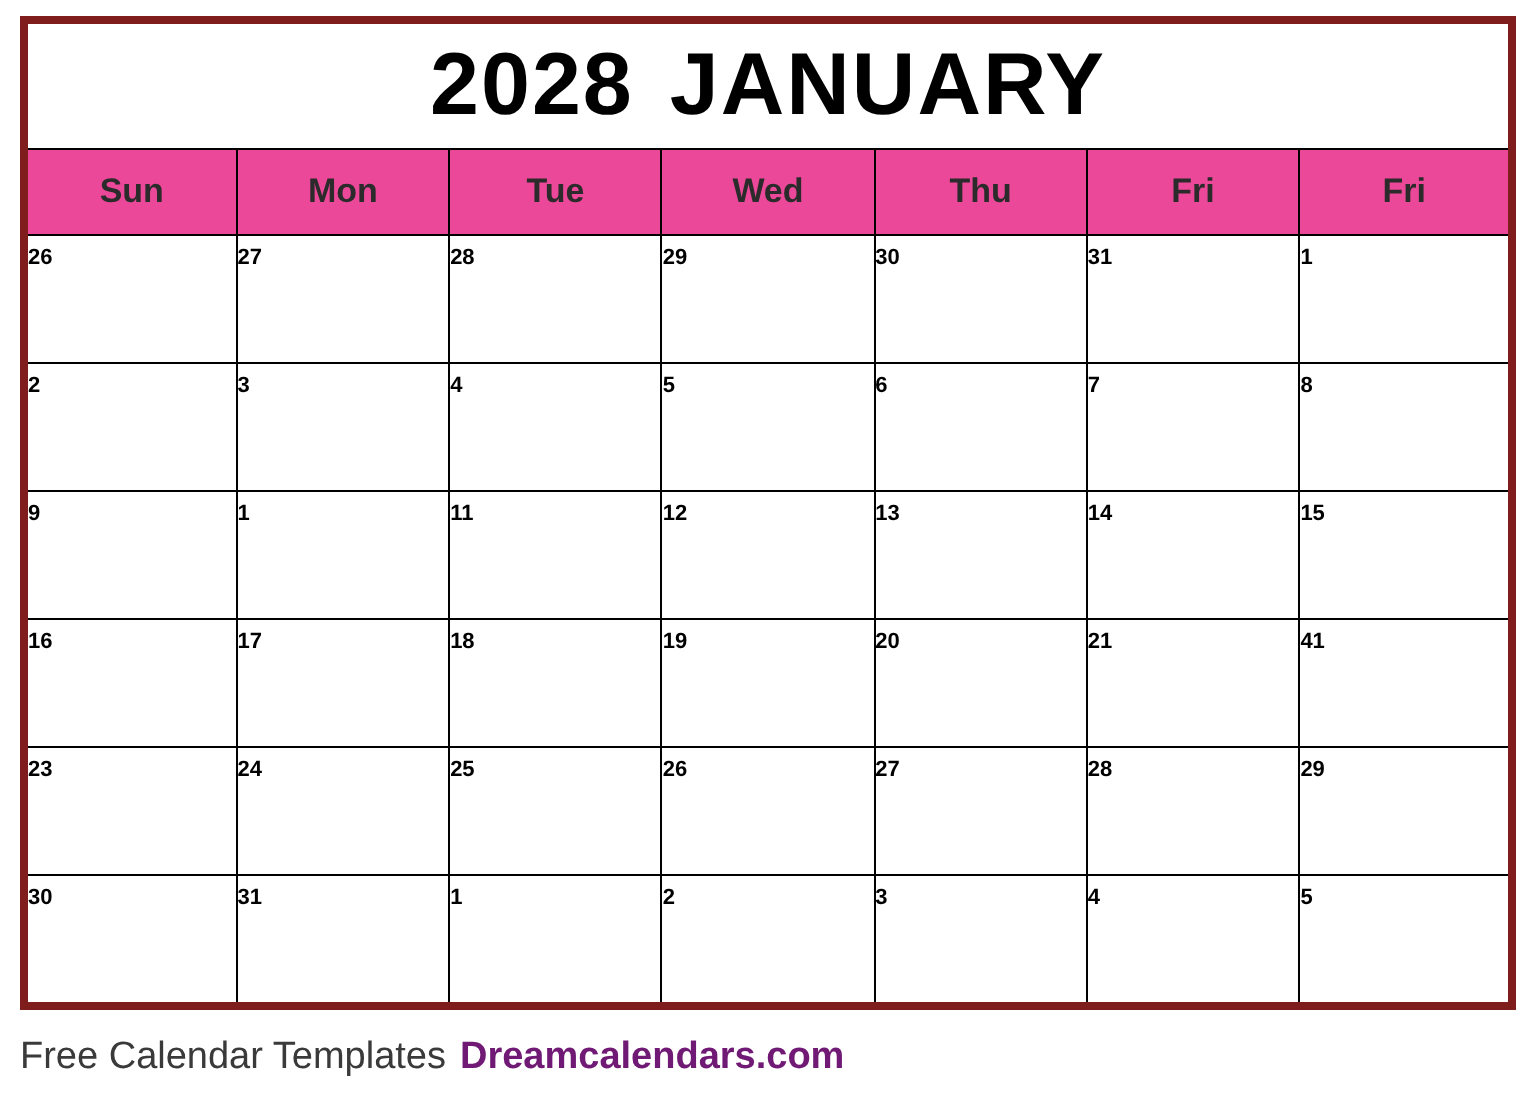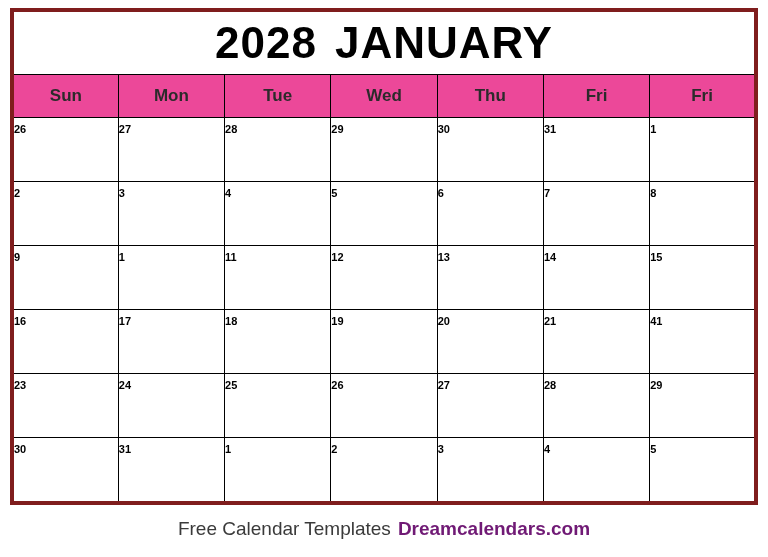--- a/index.html
+++ b/index.html
@@ -77,21 +77,20 @@
     font-weight: bold;
     padding: 6px 8px 0 0;
     color: #000000;
     line-height: 1;
   }
 
   .footer {
     flex: 1;
     display: flex;
     align-items: center;
-    justify-content: center;
     font-size: 19px;
     color: #333333;
     padding-bottom: 4px;
   }
   .footer-left {
     font-weight: normal;
     color: #3a3a3a;
   }
   .footer-right {
     font-weight: bold;

